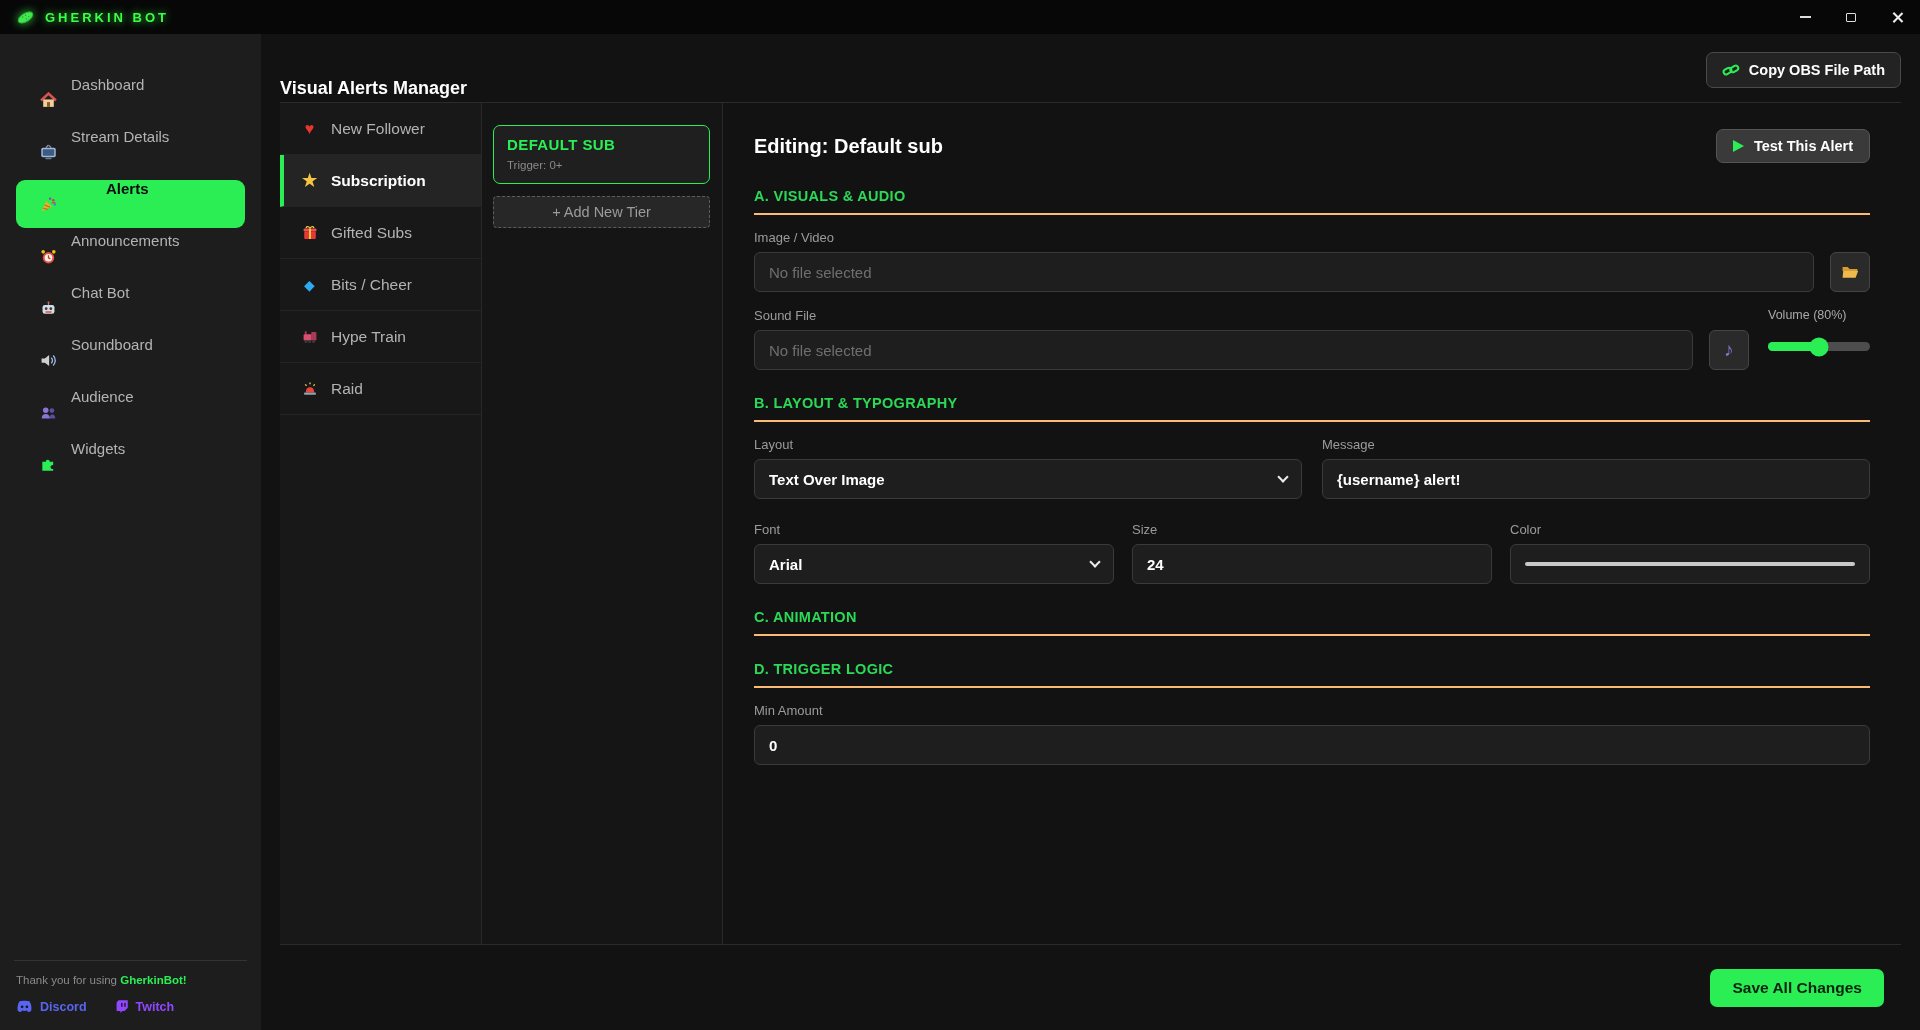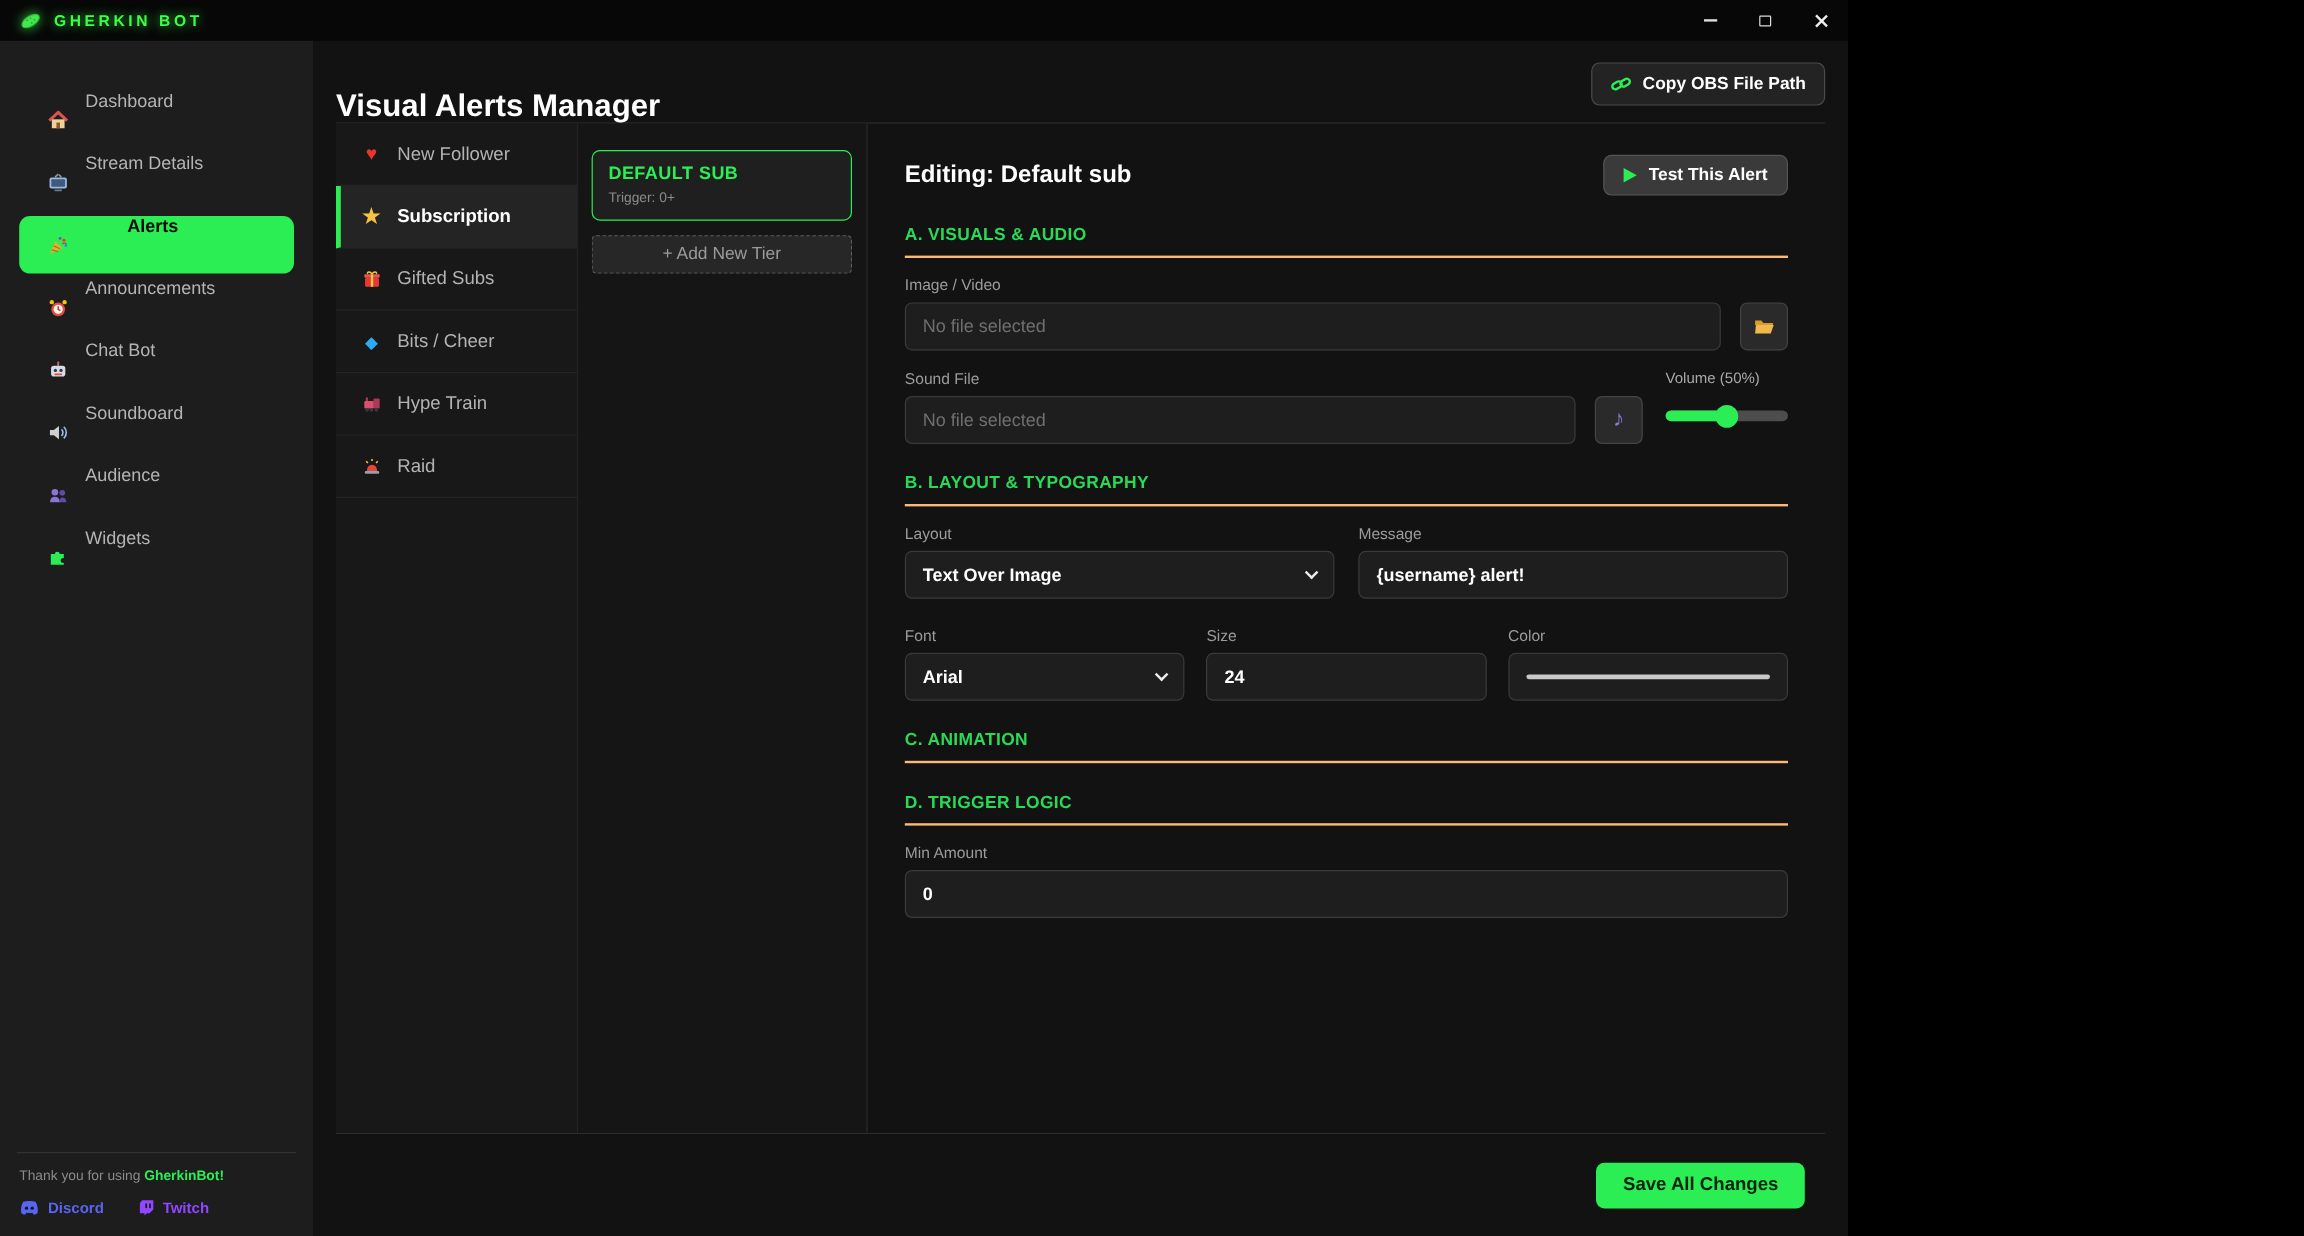--- a/index.html
+++ b/index.html
@@ -1,18 +1,18 @@
 <!DOCTYPE html>
 <html><head>
 <meta charset="utf-8">
 <style>
   * { box-sizing: border-box; }
   html,body { margin:0; padding:0; background:#000; }
   body { font-family:"Liberation Sans", sans-serif; }
-  .app { width:1540px; height:1030px; display:flex; flex-direction:column; background:#121212; overflow:hidden; }
+  .app { width:1920px; height:1030px; display:flex; flex-direction:column; background:#121212; overflow:hidden; }
 
   
   .titlebar { flex:0 0 34px; height:34px; background:#070707; display:flex; align-items:center; padding-left:16px; }
   .brand { display:flex; align-items:center; gap:10px; }
   .logo-svg { filter:drop-shadow(0 0 5px rgba(60,255,80,.8)); }
   .app-name { color:#3aff47; font-size:13px; font-weight:800; letter-spacing:3px; text-shadow:0 0 9px rgba(58,255,71,.8); }
   .win-controls { margin-left:auto; display:flex; height:100%; }
   .win-btn { width:46px; display:flex; align-items:center; justify-content:center; cursor:pointer; }
   .ic-min { width:11px; height:2px; background:#ddd; }
   .ic-max { width:10px; height:9px; border:1.5px solid #ddd; border-radius:1px; }
@@ -31,21 +31,21 @@
   .side-footer { margin:auto 14px 0; border-top:1px solid #333; padding:13px 2px 16px; }
   .thanks { font-size:11.5px; color:#8a8a8a; }
   .brand-green { color:#2bee55; font-weight:700; }
   .links { display:flex; gap:28px; margin-top:13px; align-items:center; }
   .slink { display:flex; gap:7px; align-items:center; font-size:12.5px; font-weight:700; cursor:pointer; }
   .slink.discord { color:#5865f2; } .slink.twitch { color:#9146ff; }
 
   
   .main { flex:1; display:flex; flex-direction:column; background:#121212; min-width:0; }
   .main-header { margin:0 19px; height:69px; border-bottom:1px solid #2b2b2b; display:flex; align-items:center; justify-content:space-between; padding-top:4px; }
-  .page-title { color:#fff; font-size:26px; font-weight:800;margin-top:36px; }
+  .page-title { color:#fff; font-size:18px; font-weight:800;margin-top:36px; }
   .btn-dark { display:flex; align-items:center; gap:9px; background:#232323; border:1px solid #4a4a4a; border-radius:7px; padding:8px 15px; color:#fff; font-size:14.5px; font-weight:700; cursor:pointer; }
 
   .content { flex:1; display:flex; margin:0 19px; min-height:0; }
 
   
   .col-types { flex:0 0 202px; width:202px; background:#181818; border-right:1px solid #282828; }
   .type-item { height:52px; display:flex; align-items:center; gap:12px; padding-left:20px; border-bottom:1px solid #242424; color:#b3b3b3; font-size:15.5px; cursor:pointer; }
   .type-item.active { background:#242424; border-left:4px solid #2bee55; padding-left:16px; color:#fff; font-weight:700; }
   .t-ic { width:19px; text-align:center; display:flex; justify-content:center; align-items:center; }
   .glyph-heart { color:#e8352e; font-size:16px; } .glyph-star { color:#f5c542; font-size:17px; } .glyph-diamond { color:#2eaaf5; font-size:14px; }
@@ -334,21 +334,21 @@
               <div class="sound-col">
                 <div class="flabel" style="margin-top:8px">Sound File</div>
                 <div class="file-row">
                   <input class="input" placeholder="No file selected" style="">
                   <div class="sq-btn">
                     <span class="note-glyph">♪</span>
                   </div>
                 </div>
               </div>
               <div class="vol-col">
-                <div class="vol-label" style="margin-top:8px">Volume (50%)</div>
+                <div class="vol-label" style="margin-top:8px">Volume (80%)</div>
                 <div class="vol-slider">
                   <div class="vol-track">
                       <div class="vol-fill"></div>
                     </div>
                   <div class="vol-thumb"></div>
                 </div>
               </div>
             </div>
           </div>
 

